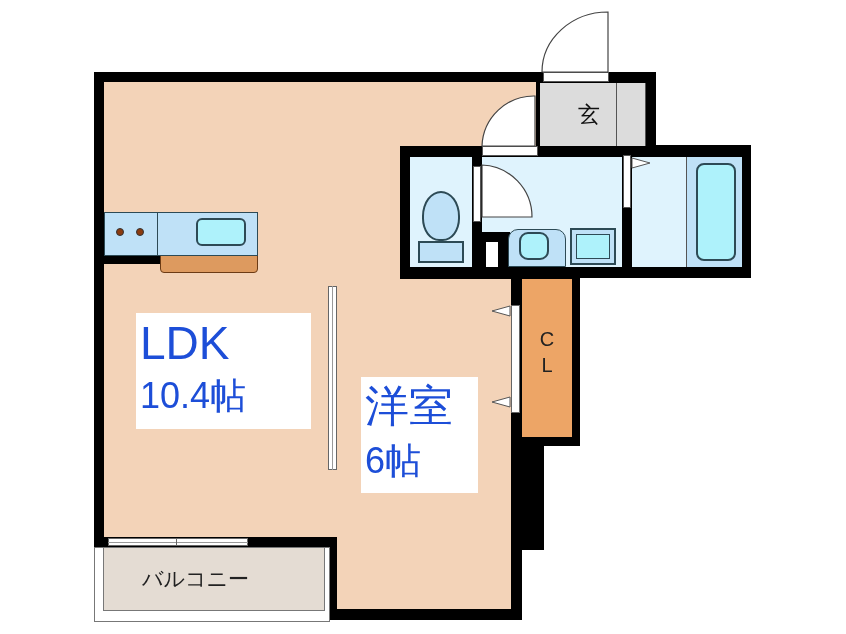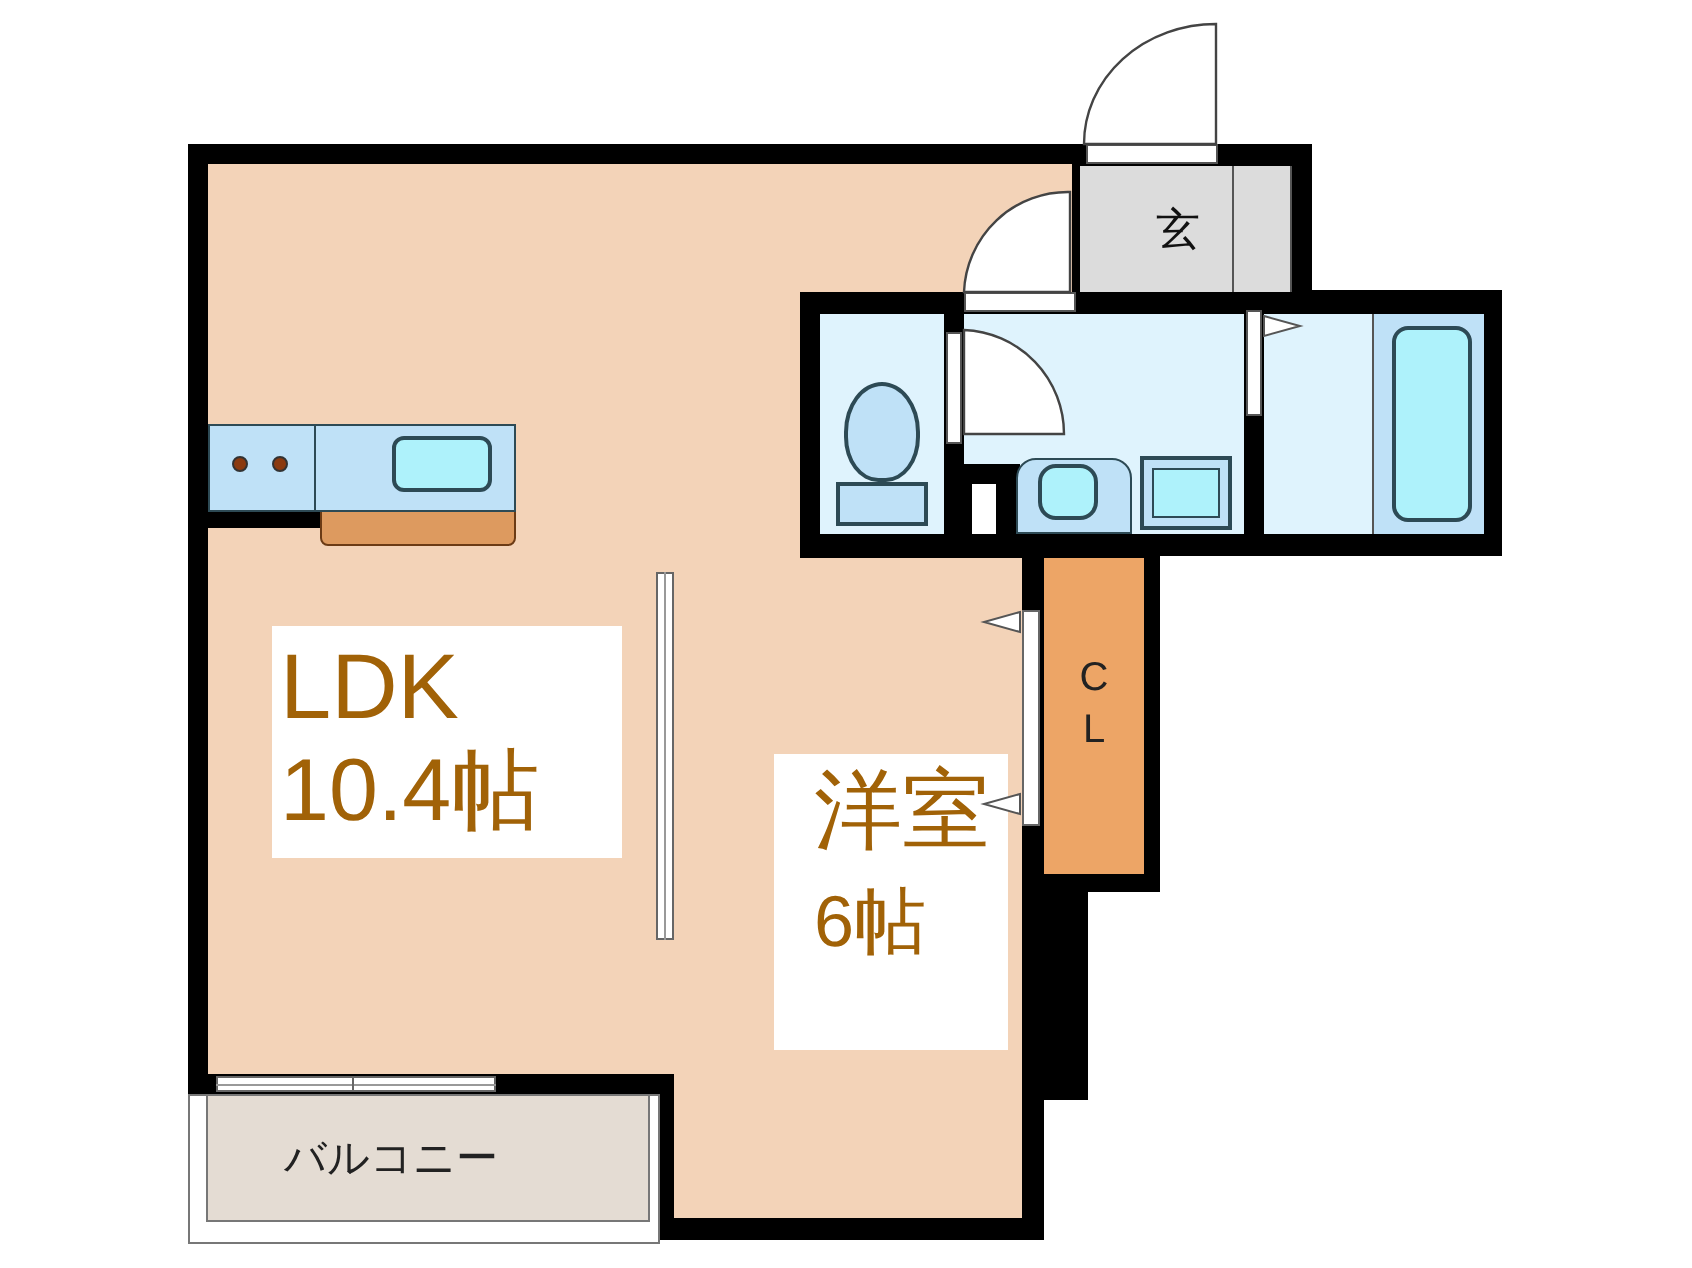--- a/index.html
+++ b/index.html
@@ -2,21 +2,21 @@
 <html><head>
 <meta charset="utf-8">
 <style>
   html, body { margin: 0; padding: 0; background: #ffffff; }
   body { width: 846px; height: 634px; position: relative; overflow: hidden; font-family: "Liberation Sans", "DejaVu Sans", sans-serif; }
   .abs { position: absolute; box-sizing: border-box; }
   .wall { background: #000; }
   .floor-ldk { background: #f3d3b8; }
   .floor-wet { background: #dff3fd; }
   .floor-genkan { background: #dcdcdc; }
-  .label-box { background: #ffffff; color: #a16207; }
+  .label-box { background: #ffffff; color: #1d4ed8; }
   svg { position: absolute; overflow: visible; }
 </style>
 </head>
 <body>
 
 <div class="abs wall" style="left:94px;top:72px;width:450px;height:478px;"></div>
 <div class="abs wall" style="left:536px;top:72px;width:120px;height:80px;"></div>
 <div class="abs wall" style="left:398px;top:145px;width:353px;height:133px;"></div>
 <div class="abs wall" style="left:326px;top:268px;width:196px;height:352px;"></div>
 <div class="abs wall" style="left:512px;top:276px;width:68px;height:170px;"></div>
@@ -75,28 +75,28 @@
 <div class="abs" style="left:160px;top:255px;width:98px;height:18px;background:#dd9a5f;border:1px solid #6b3b15;border-radius:0 0 4px 4px;"></div>
 <div class="abs" style="left:104px;top:212px;width:154px;height:44px;background:#bfe1f7;border:1px solid #2d4a55;"></div>
 <div class="abs" style="left:157px;top:212px;width:1px;height:44px;background:#2d4a55;"></div>
 <div class="abs" style="left:116px;top:228px;width:8px;height:8px;background:#8b3a0f;border:1px solid #333;border-radius:50%;"></div>
 <div class="abs" style="left:136px;top:228px;width:8px;height:8px;background:#8b3a0f;border:1px solid #333;border-radius:50%;"></div>
 <div class="abs" style="left:196px;top:218px;width:50px;height:28px;background:#aef2fb;border:2px solid #2d4a55;border-radius:6px;"></div>
 <div class="abs wall" style="left:94px;top:256px;width:66px;height:8px;"></div>
 
 <div class="abs label-box" style="left:136px;top:313px;width:175px;height:116px;padding:4px 0 0 4px;">
   <div style="font-size:46px;line-height:52px;">LDK</div>
-  <div style="font-size:44px;line-height:54px;">10.4帖</div>
+  <div style="font-size:36px;line-height:54px;">10.4帖</div>
 </div>
 
 <div class="abs" style="left:328px;top:286px;width:9px;height:184px;background:#fff;border:1px solid #666;"></div>
 <div class="abs" style="left:332px;top:286px;width:1px;height:184px;background:#999;"></div>
 
 <div class="abs floor-ldk" style="left:337px;top:279px;width:174px;height:330px;"></div>
-<div class="abs label-box" style="left:387px;top:377px;width:117px;height:148px;padding:2px 0 0 20px;">
+<div class="abs label-box" style="left:361px;top:377px;width:117px;height:116px;padding:2px 0 0 4px;">
   <div style="font-size:44px;line-height:54px;font-family:'DejaVu Sans',sans-serif;">洋室</div>
   <div style="font-size:36px;line-height:56px;">6帖</div>
 </div>
 
 <div class="abs" style="left:522px;top:279px;width:50px;height:158px;background:#eda566;"></div>
 <div class="abs" style="left:511px;top:305px;width:9px;height:108px;background:#fff;border:1px solid #666;"></div>
 <svg style="left:490px;top:305px;" width="22" height="14">
     <polygon points="20,1 2,6 20,11" fill="#fff" stroke="#555" stroke-width="1"></polygon>
   </svg>
 <svg style="left:490px;top:396px;" width="22" height="14">

